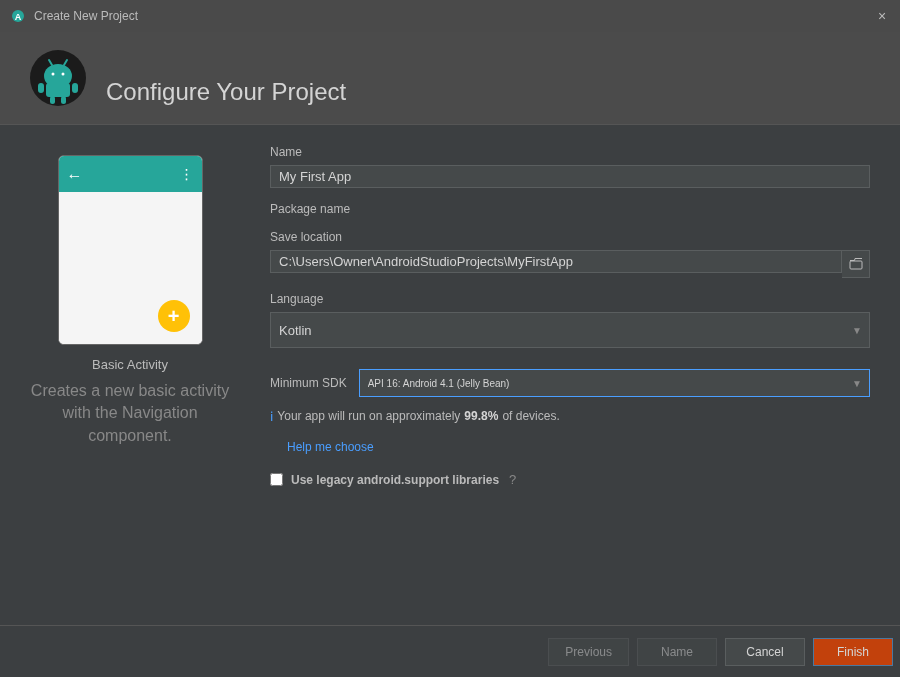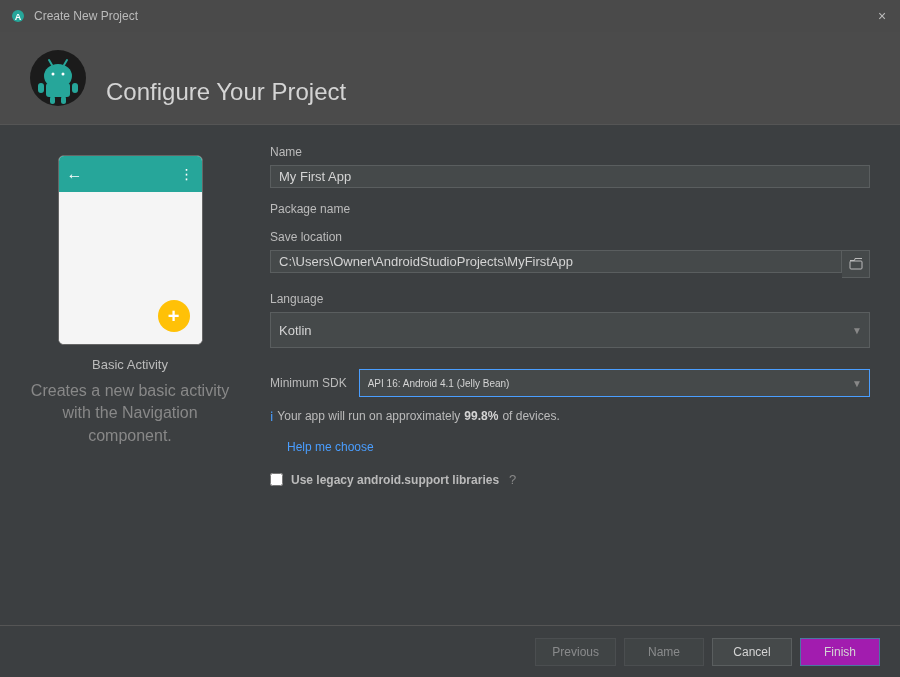--- a/index.html
+++ b/index.html
@@ -306,39 +306,39 @@
     }
 
     
     .footer {
       height: 52px;
       background: #3c3f41;
       border-top: 1px solid #555;
       display: flex;
       align-items: center;
       justify-content: flex-end;
-      padding: 0 20px;
+      padding: 0 7px;
       gap: 8px;
       flex-shrink: 0;
     }
     .btn {
       height: 28px;
       padding: 0 16px;
       border: 1px solid #5a5e5f;
       background: #45494a;
       color: #d4d4d4;
       font-size: 12px;
       cursor: pointer;
       display: flex;
       align-items: center;
       justify-content: center;
       min-width: 80px;
     }
     .btn-primary {
-      background: #a21caf;
+      background: #c2410c;
       border-color: #4a78a0;
       color: #d4d4d4;
     }
     .btn:disabled { opacity: 0.5; cursor: default; }
 
     
     .android-logo-svg {
       width: 56px;
       height: 56px;
     }

